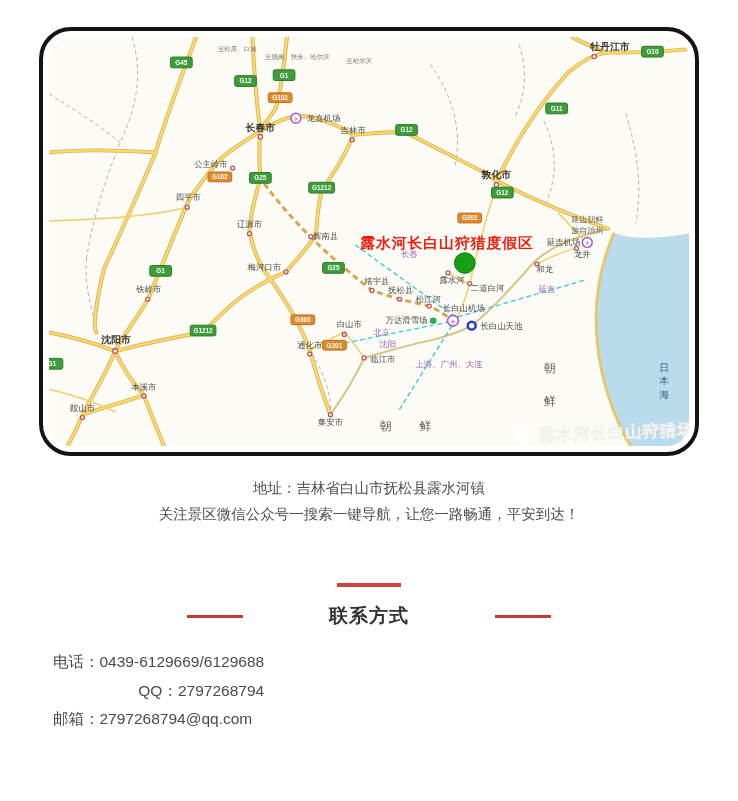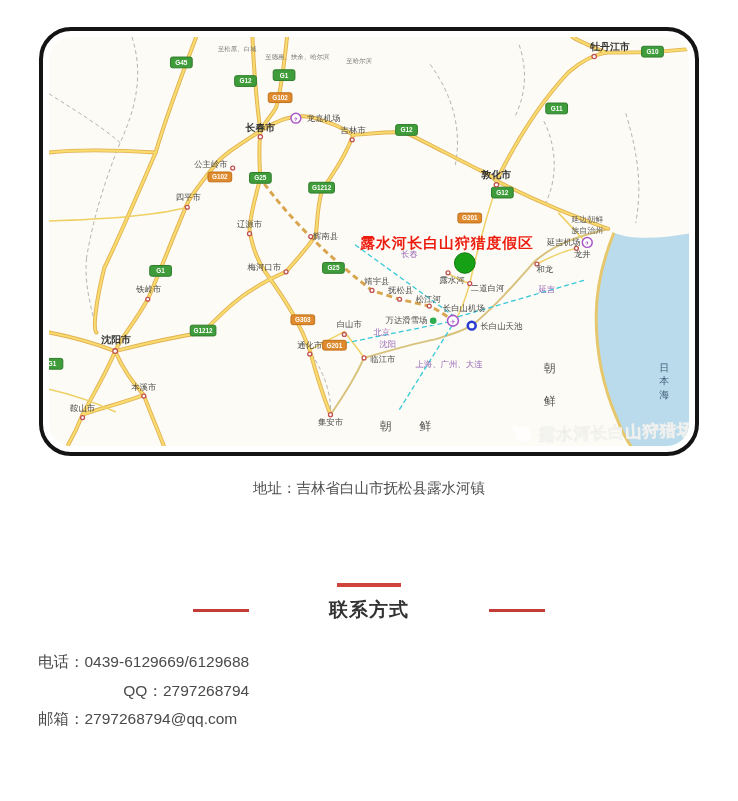--- a/index.html
+++ b/index.html
@@ -29,24 +29,24 @@
   .wm-text{font-size:16.5px;fill:#c9ccc9;stroke:#f3f3f0;stroke-width:0.6;letter-spacing:1px;opacity:.95;font-weight:bold;}
 
   
   .addr-block{position:absolute;left:0;top:478px;width:738px;text-align:center;}
   .addr-block p{margin:0 0 5px 0;font-size:14.5px;line-height:21px;color:#4f4f4f;}
 
   .contact-head{position:absolute;left:0;top:583px;width:738px;}
   .dash-top{width:64px;height:4px;background:#d0443d;margin:0 auto 8px auto;}
   .head-row{display:flex;align-items:center;justify-content:center;gap:78px;}
   .dash-side{width:56px;height:3px;background:#c43c38;}
-  .head-row h2{margin:2px;font-size:19px;font-weight:bold;color:#323232;letter-spacing:1px;}
+  .head-row h2{margin:8px;font-size:19px;font-weight:bold;color:#323232;letter-spacing:1px;}
 
   .contact-list{position:absolute;left:38px;top:648px;font-size:15.5px;line-height:28.5px;color:#4a4a4a;}
-  .contact-list div{white-space:pre;}
+  .contact-list div{white-space:pre;margin-left:15px;}
   .qq-line{padding-left:7px;text-align:right;}
 </style>
 </head>
 <body>
 
 <div class="map-frame">
 <svg viewBox="44 32 648 418" preserveAspectRatio="none">
 
   <path fill="#badbeb" d="M696,232 C665,238 635,240 616,232 C604,262 598,290 598,318 C598,356 606,392 619,422 C625,438 631,448 637,455 L696,455 Z"></path>
   <path fill="none" stroke="#e6c76d" stroke-width="3" d="M616,232 C604,262 598,290 598,318 C598,356 606,392 619,422 C625,438 631,448 637,455"></path>
@@ -305,20 +305,21 @@
   <g transform="translate(520,438) rotate(-2)">
     <circle cx="4" cy="0" r="8" fill="#ffffff" opacity="0.8"></circle>
     <circle cx="-4" cy="-6" r="3.2" fill="#ffffff" opacity="0.8"></circle>
     <text class="wm-text" x="20" y="7">露水河长白山狩猎场</text>
   </g>
 </svg>
 </div>
 
 <div class="addr-block">
   <p>地址：吉林省白山市抚松县露水河镇</p>
+  <p>关注景区微信公众号一搜索一键导航，让您一路畅通，平安到达！</p>
 </div>
 
 <div class="contact-head">
   <div class="dash-top"></div>
   <div class="head-row">
     <div class="dash-side"></div>
     <h2>联系方式</h2>
     <div class="dash-side"></div>
   </div>
 </div>

